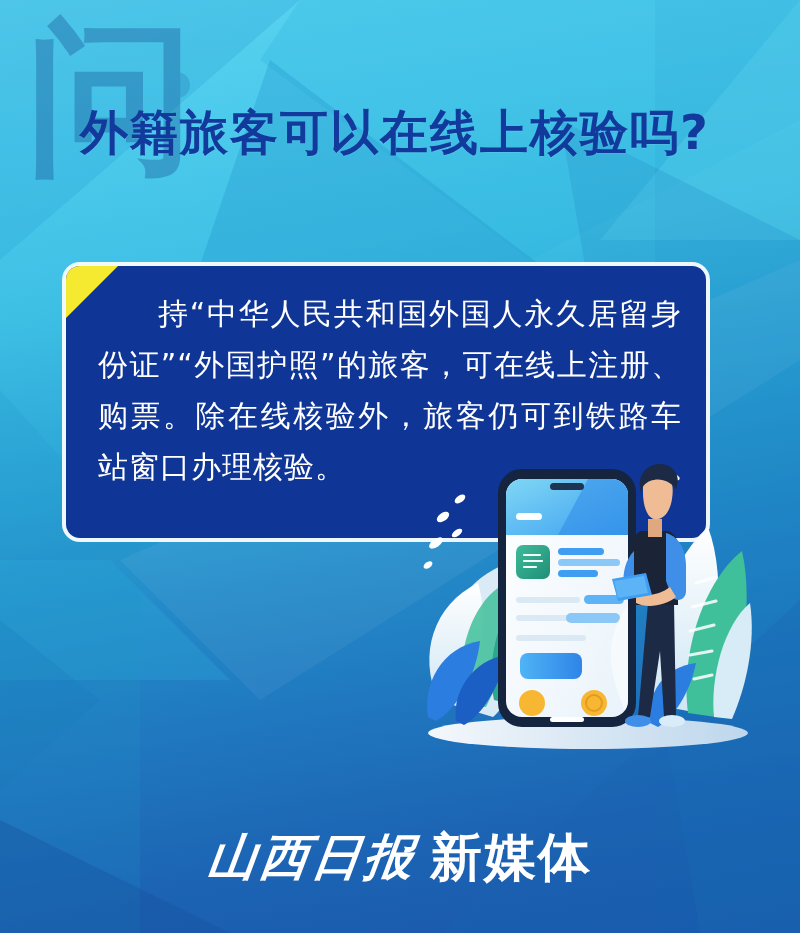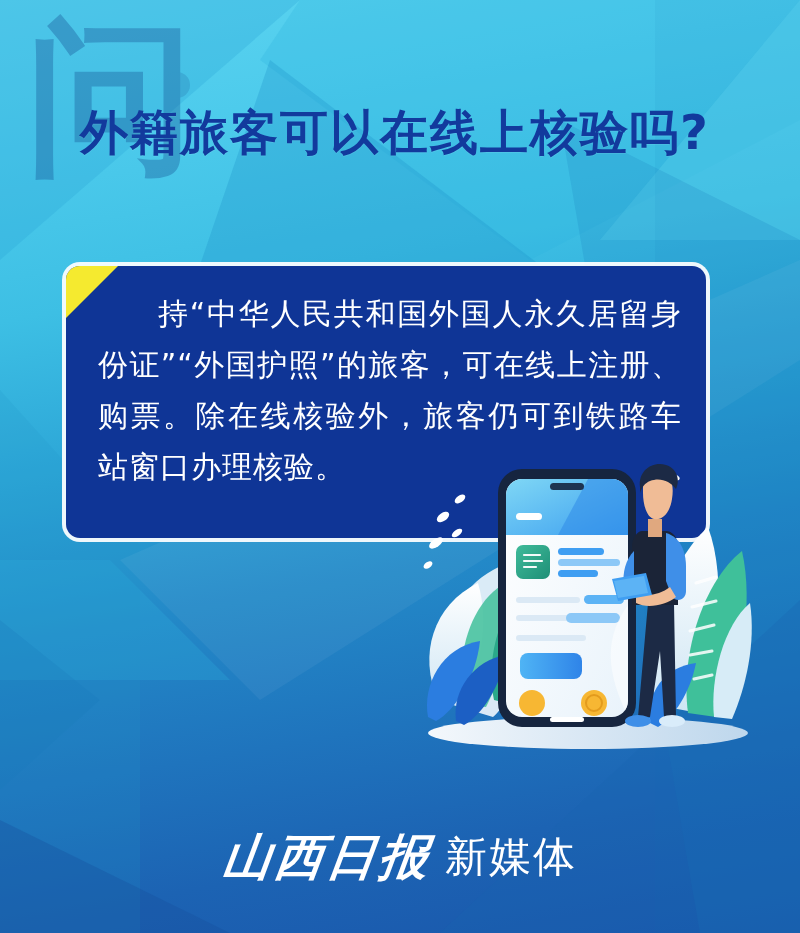--- a/index.html
+++ b/index.html
@@ -136,23 +136,23 @@
     font-weight: 700;
     font-style: italic;
     letter-spacing: 3px;
     font-family: "DejaVu Serif", "Liberation Serif", serif;
     vertical-align: middle;
     transform: skewX(-7deg);
   }
   .logo-sub {
     display: inline-block;
     color: #ffffff;
-    font-size: 42px;
+    font-size: 52px;
     line-height: 62px;
-    font-weight: 400;
+    font-weight: 700;
     letter-spacing: 2px;
     margin-left: 14px;
     vertical-align: middle;
     font-family: "DejaVu Sans", "Liberation Sans", sans-serif;
   }
 </style>
 </head>
 <body>
 
 <div id="poster">

